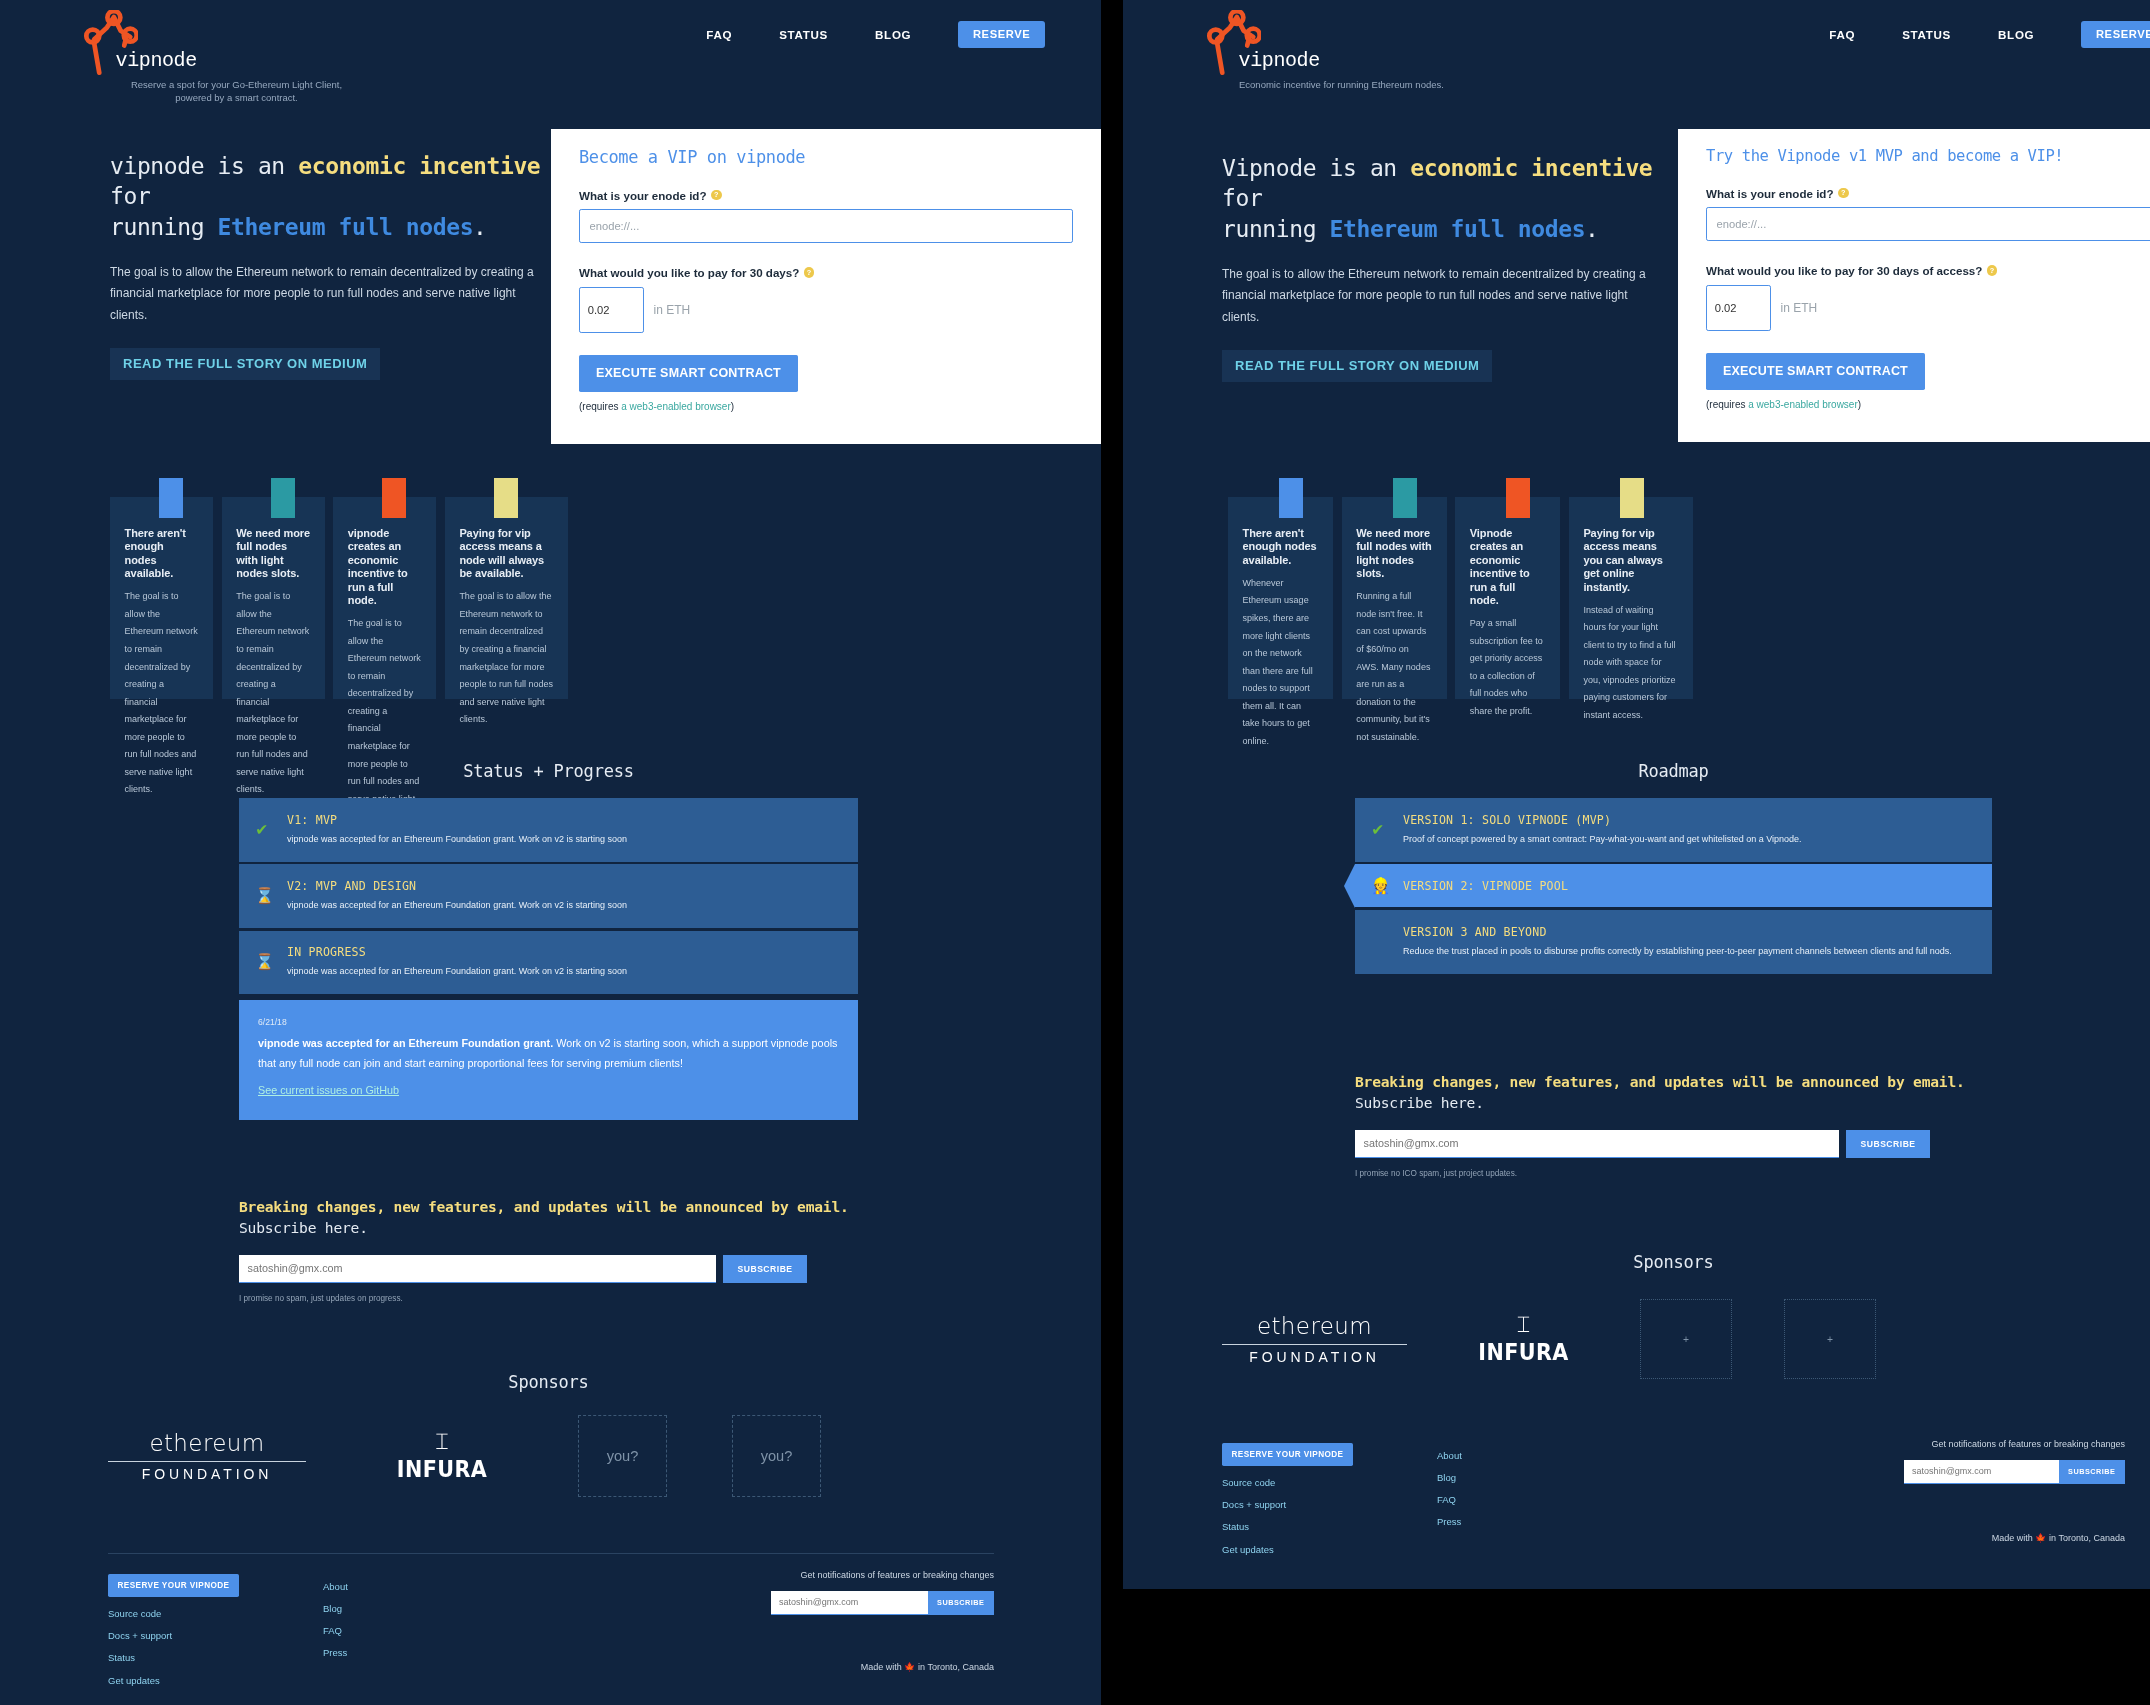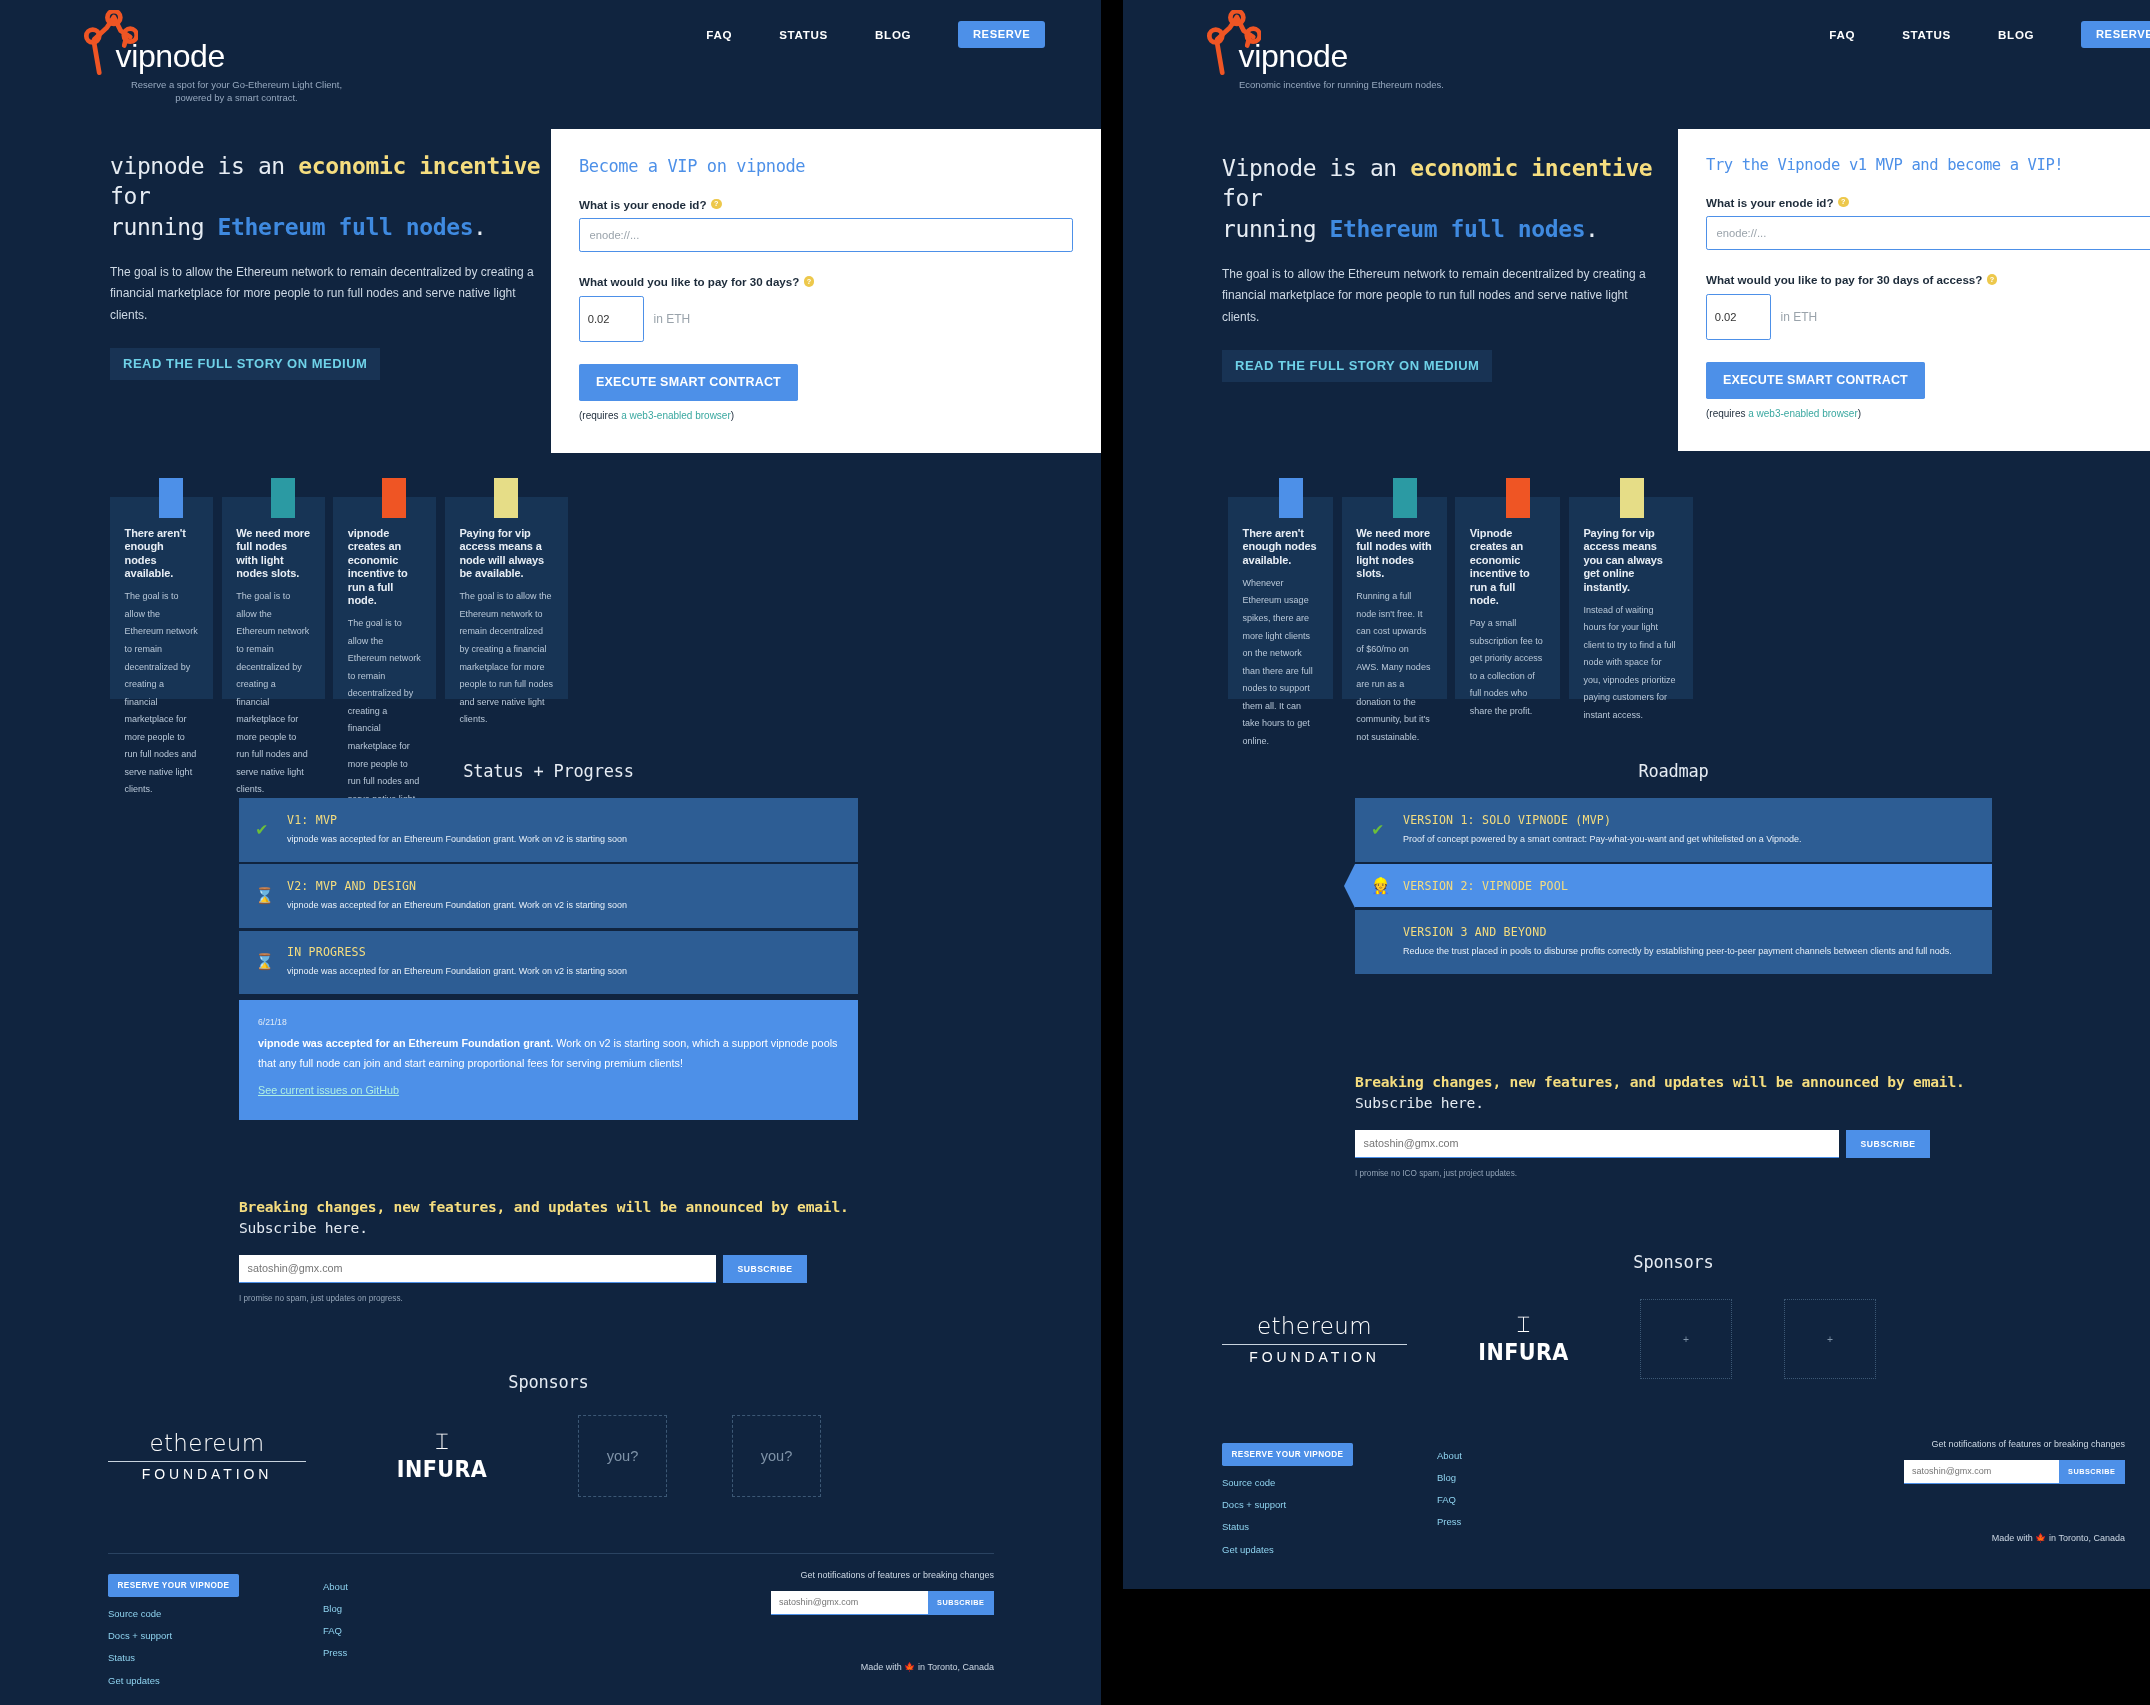--- a/index.html
+++ b/index.html
@@ -12,22 +12,22 @@
   .panel { position:absolute; top:0; background:#10243f; overflow:hidden; }
   .panel-left  { left:0;    width:1101px; height:1705px; }
   .panel-right { left:1123px; width:1101px; height:1589px; }
 
   .mono { font-family:"DejaVu Sans Mono", monospace; }
 
   
   .site-header { position:absolute; left:0; top:0; width:100%; height:99px; }
   .brand { position:absolute; display:flex; flex-direction:column; }
   .brand-logo-row { display:flex; align-items:flex-end; }
-  .brand-word { color:#ffffff; font-size:32px; letter-spacing:-0.4px; line-height:0.82;
-                font-family:Liberation Sans, sans-serif; font-weight:300; }
+  .brand-word { color:#ffffff; font-size:20px; letter-spacing:-0.4px; line-height:0.82;
+                font-family:Liberation Mono, monospace; font-weight:300; }
   .brand-tag { color:#97a9bf; font-size:9.5px; line-height:1.35; margin-top:4.3px; font-weight:300;
                font-family:"Liberation Sans", sans-serif; }
 
   .nav { position:absolute; display:flex; align-items:center; gap:0; }
   .nav a { color:#ffffff; font-size:11.6px; font-weight:bold; letter-spacing:0.7px;
            text-decoration:none; margin-right:47px; }
   .btn-reserve { background:#4d90e8; color:#fff; font-size:11.2px; font-weight:bold; letter-spacing:0.6px;
                  padding:7.7px 14.6px; border-radius:3px; border:none; cursor:pointer;
                  font-family:"Liberation Sans", sans-serif; }
 
@@ -36,21 +36,21 @@
   .hero-h1 { font-family:"DejaVu Sans Mono", monospace; color:#e6ecf3; font-size:23px; line-height:1.32;
              font-weight:400; letter-spacing:-0.4px; }
   .hero-h1 .hl-yellow { color:#f5dd7f; font-weight:bold; }
   .hero-h1 .hl-blue   { color:#3f8ae0; font-weight:bold; }
   .hero-p { color:#cdd8e4; font-size:12px; line-height:1.78; margin-top:20px; font-weight:300; }
   .btn-medium { display:inline-block; margin-top:21.5px; background:#183354; color:#6fd2e8;
                 font-size:13px; font-weight:bold; letter-spacing:0.5px; padding:8.6px 13px;
                 border:none; cursor:pointer; font-family:"Liberation Sans", sans-serif; }
 
   
-  .form-card { position:absolute; background:#ffffff; padding:27px 28px 32px 28px; }
+  .form-card { position:absolute; background:#ffffff; padding:18px 28px 32px 28px; }
   .form-title { font-family:"DejaVu Sans Mono", monospace; color:#4d90e8; font-size:17px;
                 font-weight:400; letter-spacing:-0.4px; margin-bottom:21.5px; }
   .field-label { color:#1d2b3a; font-size:11.6px; font-weight:bold; margin-bottom:7.7px;
                  display:flex; align-items:center; gap:4.3px; }
   .qmark { display:inline-flex; align-items:center; justify-content:center;
            width:10.8px; height:10.8px; border-radius:50%; background:#edc84b; color:#ffffff;
            font-size:7.3px; font-weight:bold; }
   .text-input { width:100%; height:34px; border:0.9px solid #4d90e8; border-radius:2.2px;
                 padding:0 9.5px; font-size:11.2px; color:#333; font-family:"Liberation Sans", sans-serif;
                 background:#fff; }

